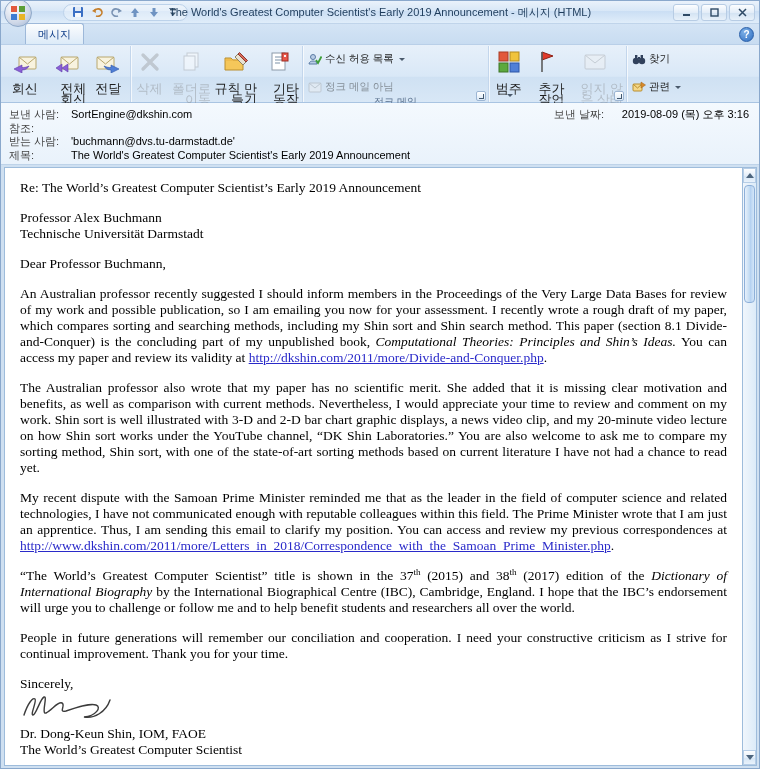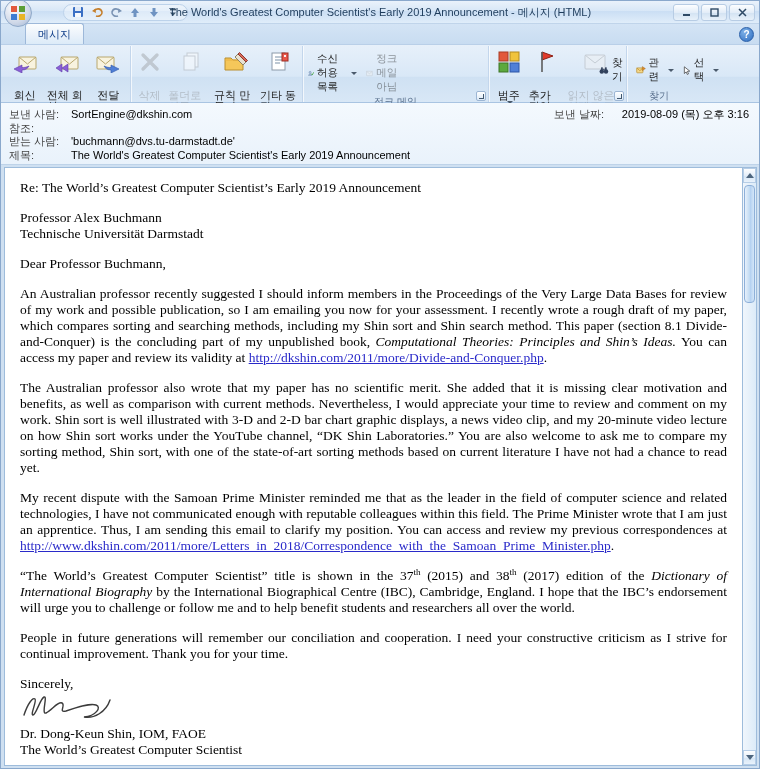--- a/index.html
+++ b/index.html
@@ -28,25 +28,25 @@
   .help { position:absolute; right:5px; bottom:2px; width:15px; height:15px; border-radius:50%; color:#fff; font-weight:bold; font-size:10px;
     background:radial-gradient(circle at 35% 30%, #7fb2e8, #2e6dc0); border:1px solid #2a5fa8; display:flex; align-items:center; justify-content:center; cursor:pointer; }
 
   
   .ribbon { height:58px; flex:0 0 58px; display:flex; align-items:stretch; padding:1px 2px 0 2px;
     background:linear-gradient(#e7f0fa,#d9e8f7 55%,#cfe1f3 56%,#d8e7f6); border-bottom:1px solid #a9c4e2; }
   .rgroup { display:flex; flex-direction:column; border-right:1px solid #c3d6ec; box-shadow:1px 0 0 rgba(255,255,255,.7); padding:1px 2px 0; position:relative; }
   .rbody { flex:1; display:flex; align-items:stretch; gap:1px; }
   .rlabel { height:13px; text-align:center; font-size:10px; color:#5a718e; line-height:13px; }
   .bigbtn { display:flex; flex-direction:column; align-items:center; justify-content:flex-start; padding:2px 1px 0; border-radius:3px; cursor:pointer; }
-  .bigbtn .blabel { text-align:left; font-size:11px; line-height:11px; color:#1e1e1e; margin-top:15px; white-space:pre-line; }
+  .bigbtn .blabel { text-align:right; font-size:13px; line-height:11px; color:#1e1e1e; margin-top:8px; white-space:pre-line; }
   .bigbtn .bicon { height:26px; display:flex; align-items:center; justify-content:center; }
   .disabled { opacity:.45; filter:grayscale(80%); cursor:default; }
   .disabled .blabel { color:#7d8da0; }
-  .smallcol { display:flex; flex-direction:row; justify-content:center; gap:3px; padding-top:4px; }
+  .smallcol { display:flex; flex-direction:column; justify-content:space-between; gap:12px; padding-top:4px; }
   .smallbtn { display:flex; align-items:center; gap:3px; font-size:10.5px; color:#1e1e1e; padding:1px 3px; border-radius:2px; cursor:pointer; }
   .drop { width:0; height:0; border-left:3px solid transparent; border-right:3px solid transparent; border-top:3px solid #4a5a6c; margin-left:2px; flex:0 0 auto; }
   .launcher { position:absolute; right:2px; bottom:1px; width:10px; height:10px; border:1px solid #9db6d4; border-radius:2px; background:linear-gradient(#fff,#dce9f6); cursor:pointer; display:flex; align-items:center; justify-content:center; }
   .launcher::after { content:""; width:4px; height:4px; border-right:1px solid #41586f; border-bottom:1px solid #41586f; }
 
   
   .headers { flex:0 0 58px; background:linear-gradient(#f4f9fe,#e9f2fb); padding:5px 8px 2px 8px; position:relative; border-bottom:1px solid #bed3e9; font-size:11px; }
   .hrow { display:flex; line-height:13.5px; }
   .hlab { width:62px; color:#444; flex:0 0 62px; }
   .hval { color:#000; }

